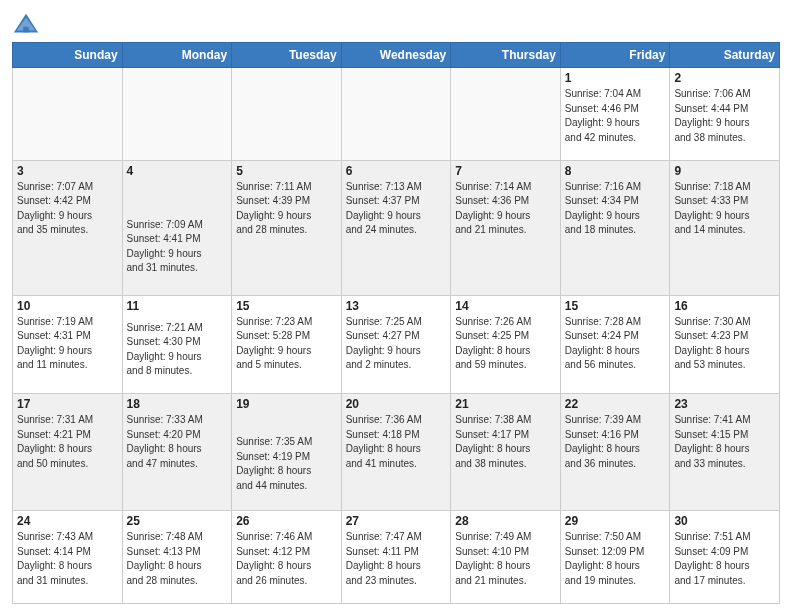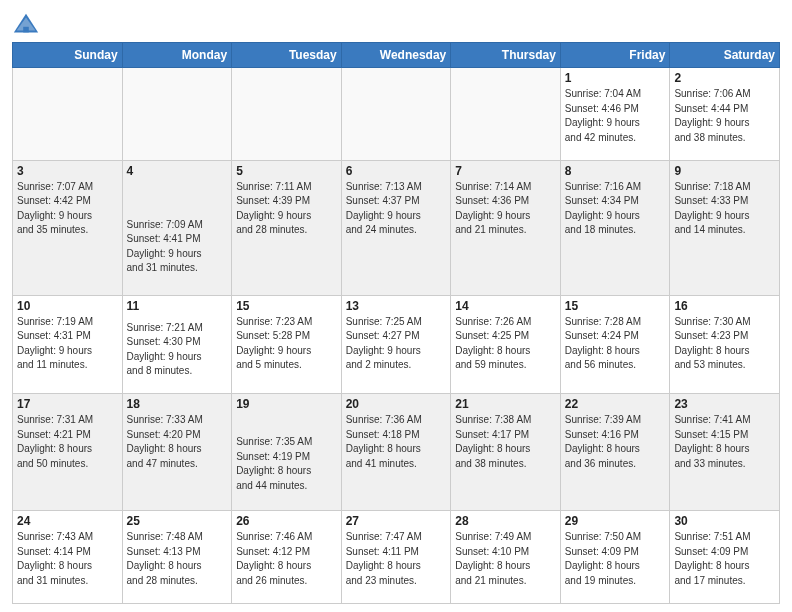--- a/index.html
+++ b/index.html
@@ -344,21 +344,21 @@
           <td>
             <span class="day-num">28</span>
             <div class="day-info" style="white-space: pre-line;">Sunrise: 7:49 AM
 Sunset: 4:10 PM
 Daylight: 8 hours
 and 21 minutes.</div>
           </td>
           <td>
             <span class="day-num">29</span>
             <div class="day-info" style="white-space: pre-line;">Sunrise: 7:50 AM
-Sunset: 4:09 PM
+Sunset: 12:09 PM
 Daylight: 8 hours
 and 19 minutes.</div>
           </td>
           <td>
             <span class="day-num">30</span>
             <div class="day-info" style="white-space: pre-line;">Sunrise: 7:51 AM
 Sunset: 4:09 PM
 Daylight: 8 hours
 and 17 minutes.</div>
           </td>

